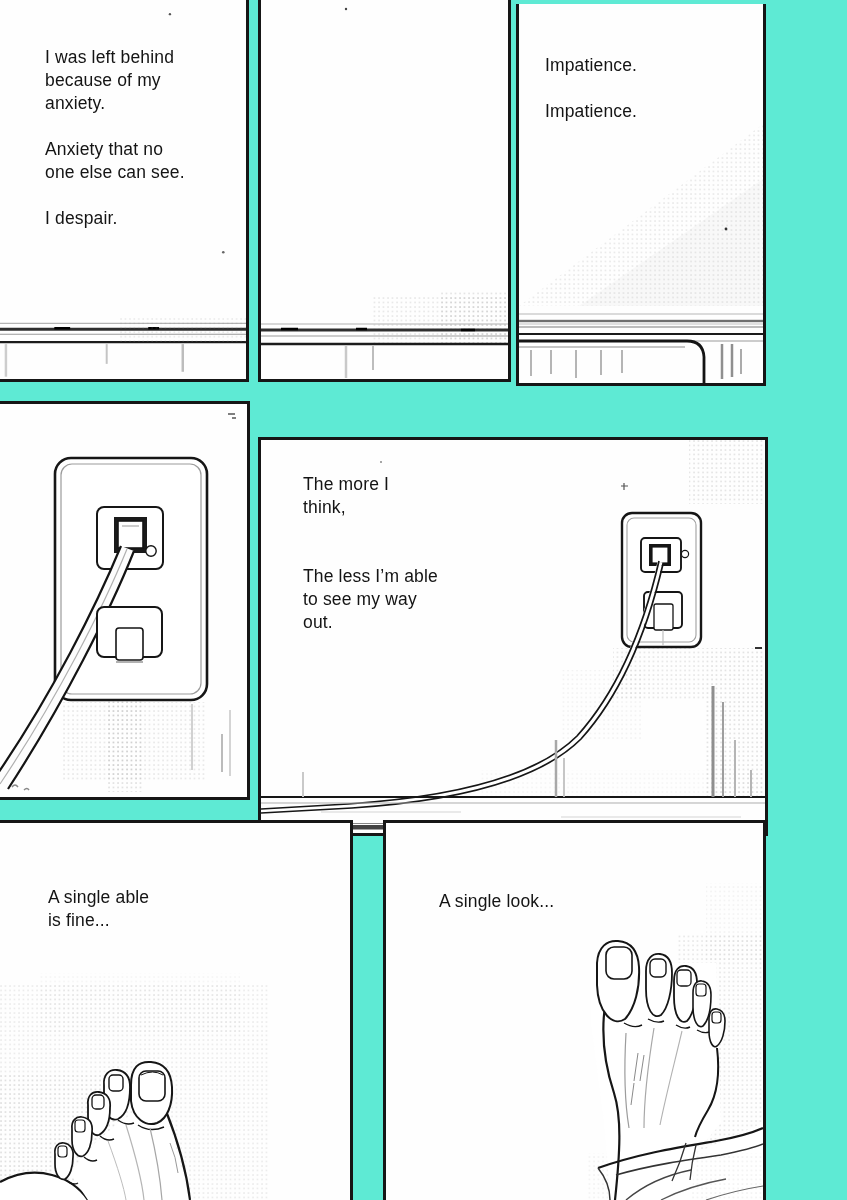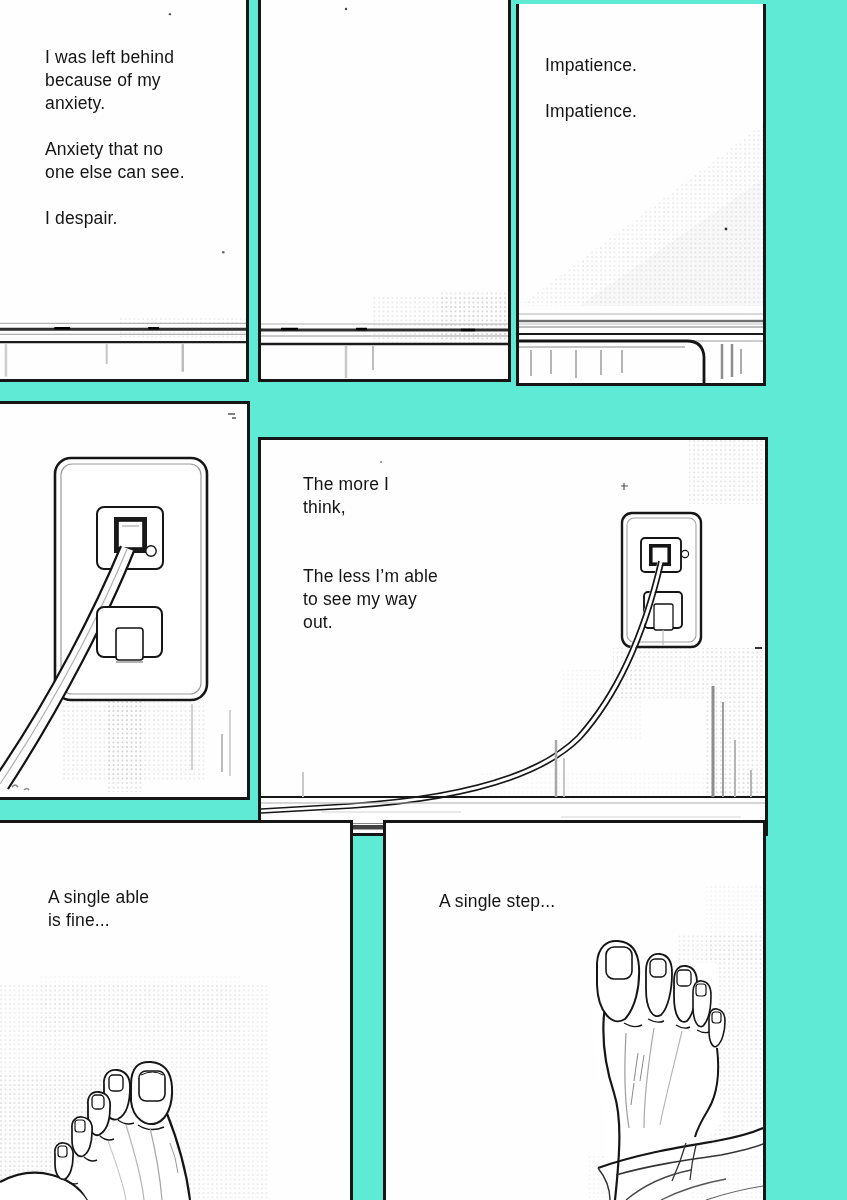--- a/index.html
+++ b/index.html
@@ -271,16 +271,16 @@
       <path d="M252,230 l-4,28 M258,232 l-4,26 M248,260 l-3,22" stroke="#8a8a8a" stroke-width="1" fill="none"></path>
 
       <path d="M212,345 C255,330 295,324 330,318 C352,314 368,309 377,305" stroke="#161616" stroke-width="2.2" fill="none"></path>
       <path d="M230,352 C265,342 300,337 335,332 C355,328 370,324 377,321" stroke="#333" stroke-width="1.6" fill="none"></path>
       <path d="M240,377 C258,362 280,352 305,347" stroke="#444" stroke-width="1.4" fill="none"></path>
       <path d="M275,377 C295,367 318,360 340,356" stroke="#555" stroke-width="1.3" fill="none"></path>
       <path d="M320,377 C338,371 358,366 377,363" stroke="#666" stroke-width="1.2" fill="none"></path>
       <path d="M300,320 C296,334 291,347 286,358 M310,322 C307,334 305,346 304,357" stroke="#333" stroke-width="1.3" fill="none"></path>
       <path d="M212,345 C220,355 224,366 224,377" stroke="#333" stroke-width="1.5" fill="none"></path>
     </svg>
-    <div class="caption">A single step...</div>
+    <div class="caption">A single look...</div>
   </div>
 
 </div>
 
 </body></html>

